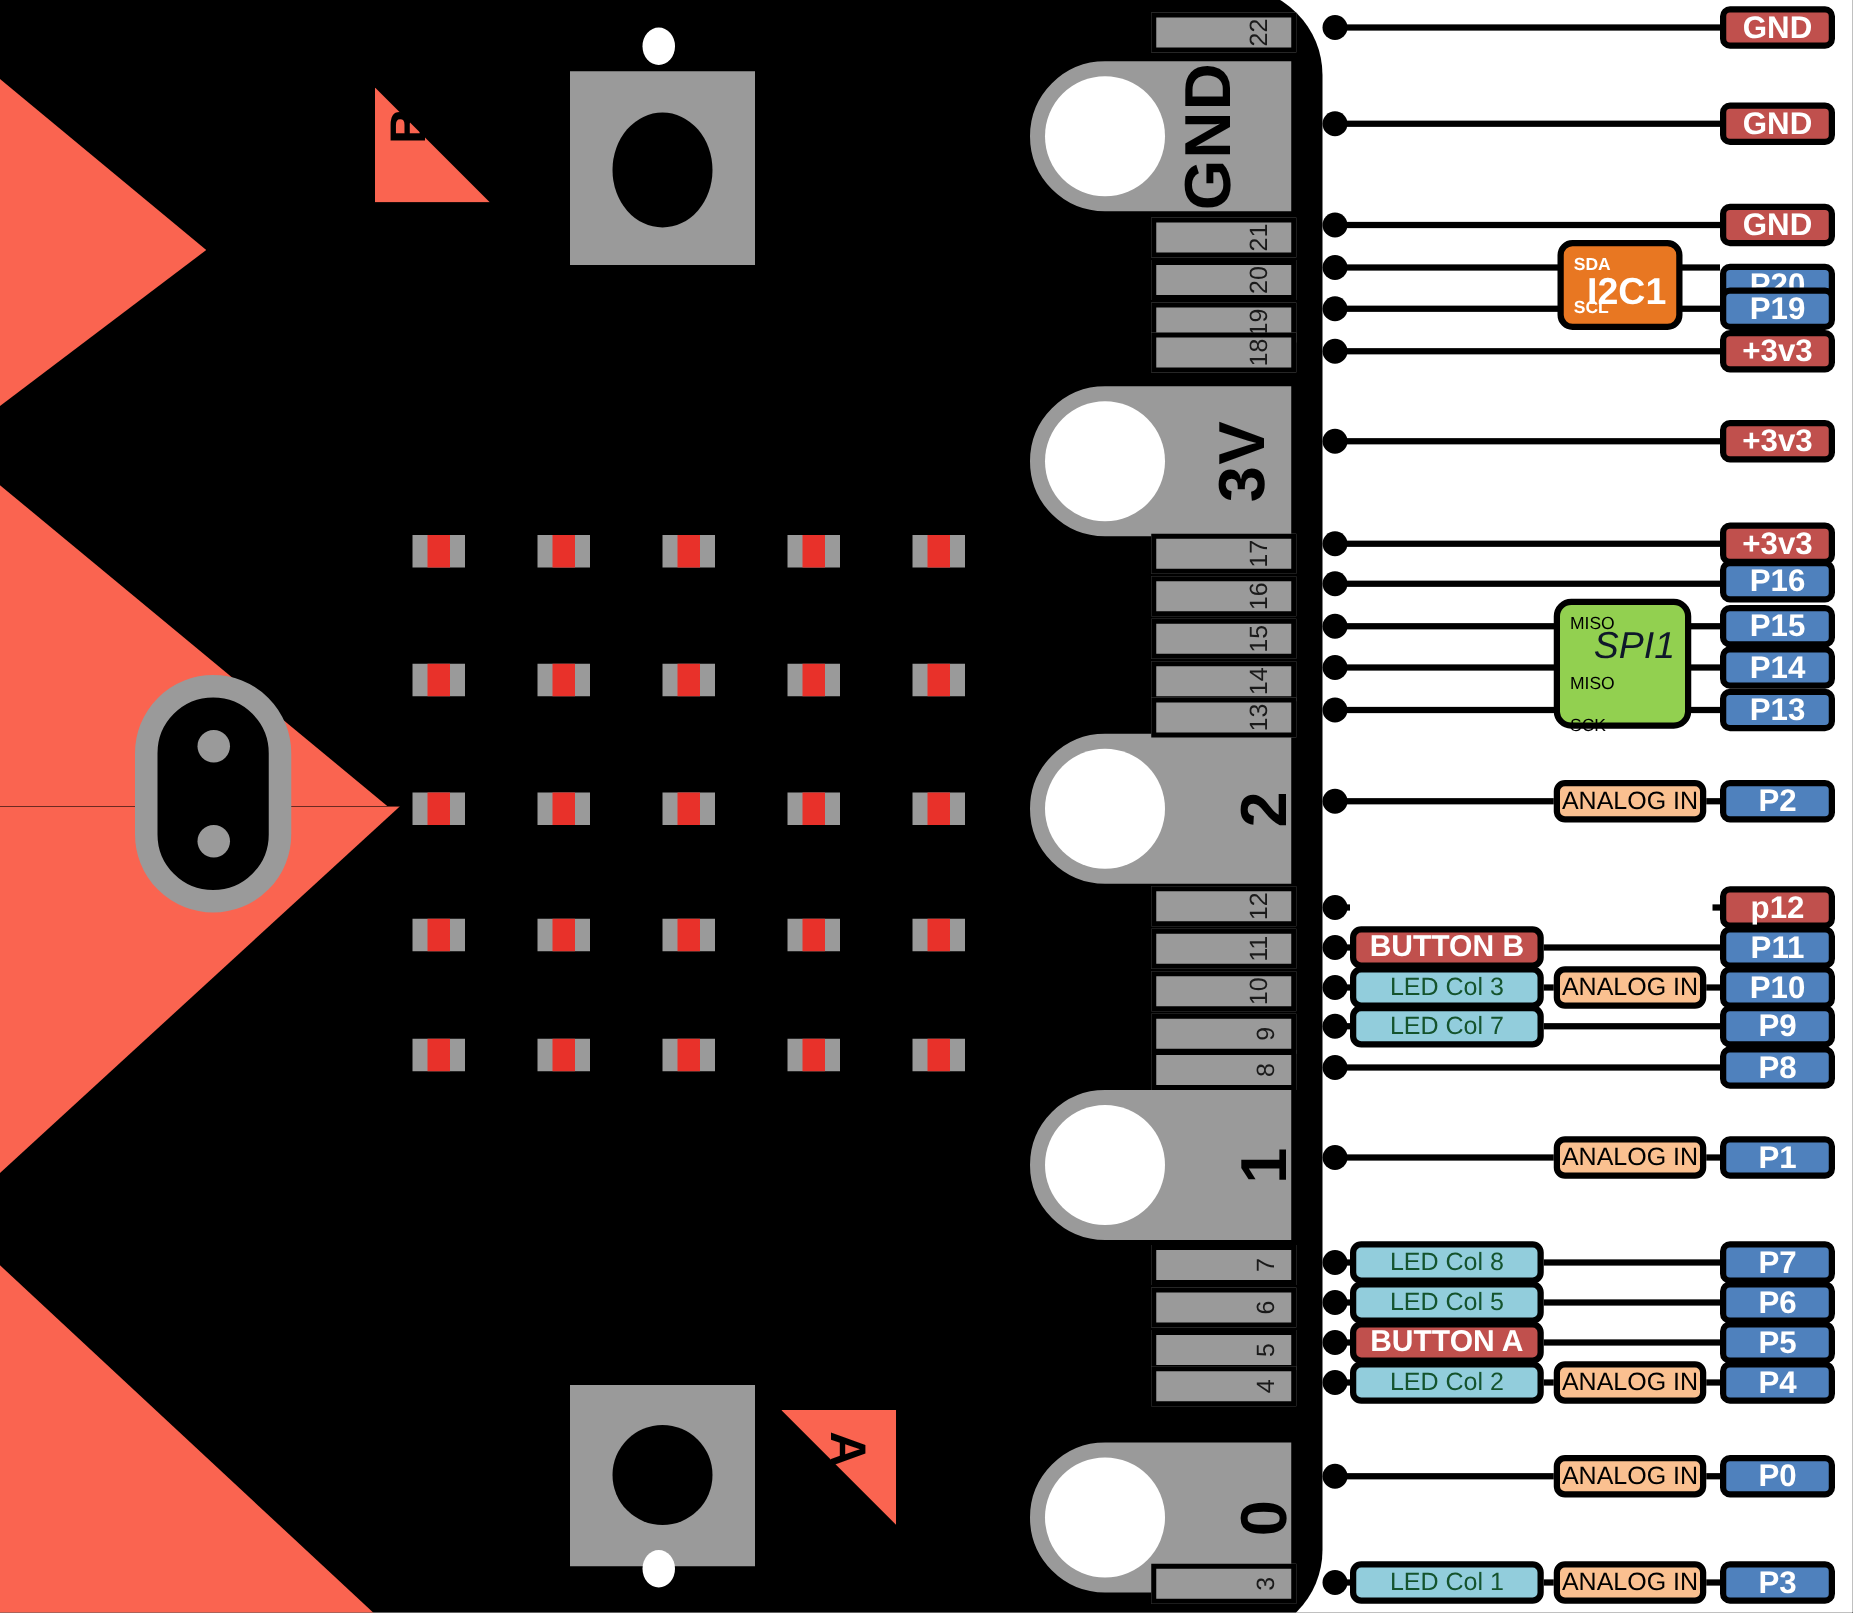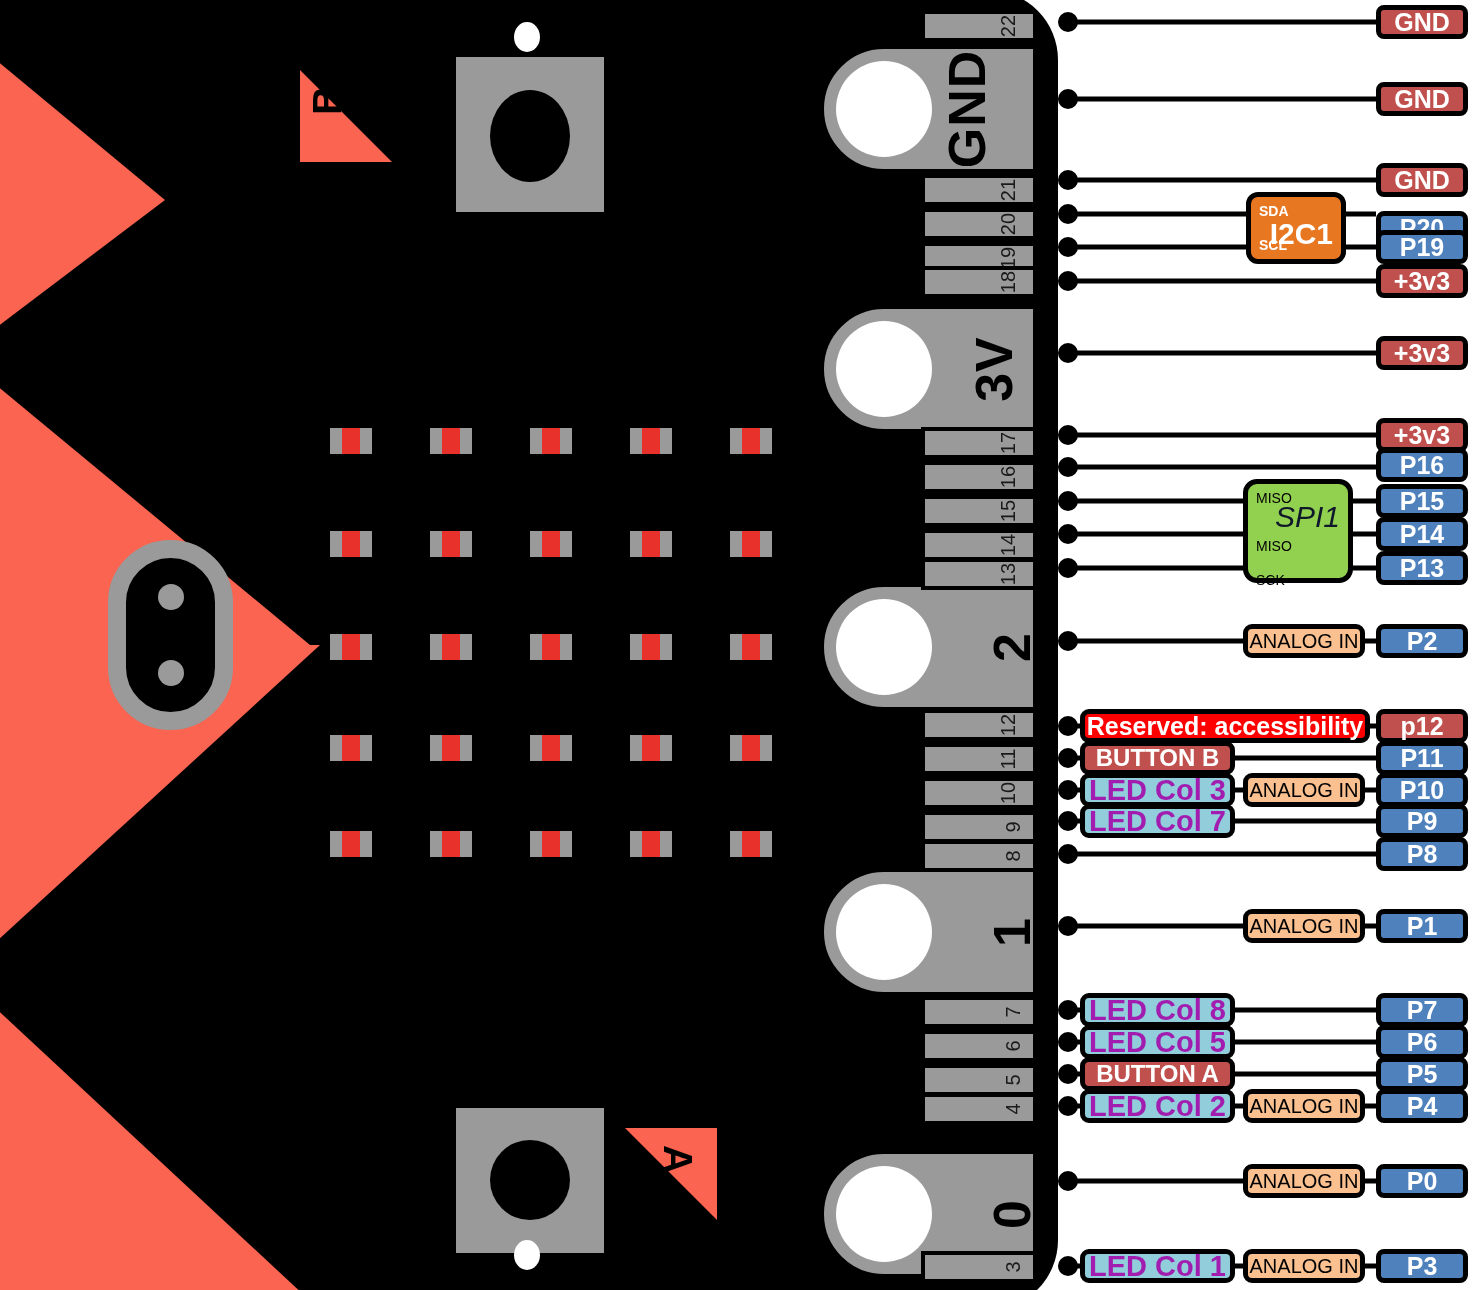--- a/index.html
+++ b/index.html
@@ -49,21 +49,21 @@
         display:flex;align-items:center;justify-content:center;}
   .pinbox{position:absolute;left:318px;width:92px;height:34px;border:5px solid #000;
           border-radius:8px;box-sizing:border-box;color:#fff;font-weight:bold;font-size:25px;
           display:flex;align-items:center;justify-content:center;transform:translateY(-50%);}
   .pin-pwr{background:#C0504D;}
   .pin-gpio{background:#4F81BD;}
 
   .tag{position:absolute;border:5px solid #000;border-radius:9px;box-sizing:border-box;
        height:34px;display:flex;align-items:center;justify-content:center;
        font-size:22px;transform:translateY(-50%);}
-  .tag-led{background:#92CDDC;color:#a21caf;left:22px;width:155px;font-size:29px;font-weight:bold;}
+  .tag-led{background:#92CDDC;color:#14532d;left:22px;width:155px;font-size:20px;}
   .tag-btn{background:#C0504D;color:#fff;left:22px;width:155px;font-weight:bold;font-size:24px;}
   .tag-res{background:#FF0000;color:#fff;left:22px;width:290px;font-weight:bold;font-size:25px;}
   .tag-analog{background:#FAC090;color:#000;width:122px;font-size:20px;font-weight:normal;}
 
   .i2c{left:188px;top:192px;width:100px;height:72px;background:#E87722;border-radius:12px;}
   .spi{left:185px;top:479px;width:110px;height:104px;background:#92D050;border-radius:14px;}
   .sub{position:absolute;font-size:14px;}
   .big{position:absolute;font-size:30px;}
 </style>
 </head>
@@ -351,21 +351,20 @@
     <div class="node" style="top: 1181px;"></div>
     <div class="wire" style="top: 1181px; width: 177px;"></div>
     <div class="jwire" style="top: 1181px; left: 307px; width: 11px;"></div>
     <div class="pinbox pin-gpio" style="top: 1181px;">P0</div>
     <div class="node" style="top: 1266px;"></div>
     <div class="wire" style="top: 1266px; width: 14px;"></div>
     <div class="jwire" style="top: 1266px; left: 177px; width: 8px;"></div>
     <div class="jwire" style="top: 1266px; left: 307px; width: 11px;"></div>
     <div class="pinbox pin-gpio" style="top: 1266px;">P3</div>
     <div class="tag tag-analog" style="top: 641px; left: 185px;">ANALOG IN</div>
-    <div class="tag tag-res" style="top: 726px;">Reserved: accessibility</div>
     <div class="tag tag-btn" style="top: 758px;">BUTTON B</div>
     <div class="tag tag-led" style="top: 790px;">LED Col 3</div>
     <div class="tag tag-analog" style="top: 790px; left: 185px;">ANALOG IN</div>
     <div class="tag tag-led" style="top: 821px;">LED Col 7</div>
     <div class="tag tag-analog" style="top: 926px; left: 185px;">ANALOG IN</div>
     <div class="tag tag-led" style="top: 1010px;">LED Col 8</div>
     <div class="tag tag-led" style="top: 1042px;">LED Col 5</div>
     <div class="tag tag-btn" style="top: 1074px;">BUTTON A</div>
     <div class="tag tag-led" style="top: 1106px;">LED Col 2</div>
     <div class="tag tag-analog" style="top: 1106px; left: 185px;">ANALOG IN</div>

